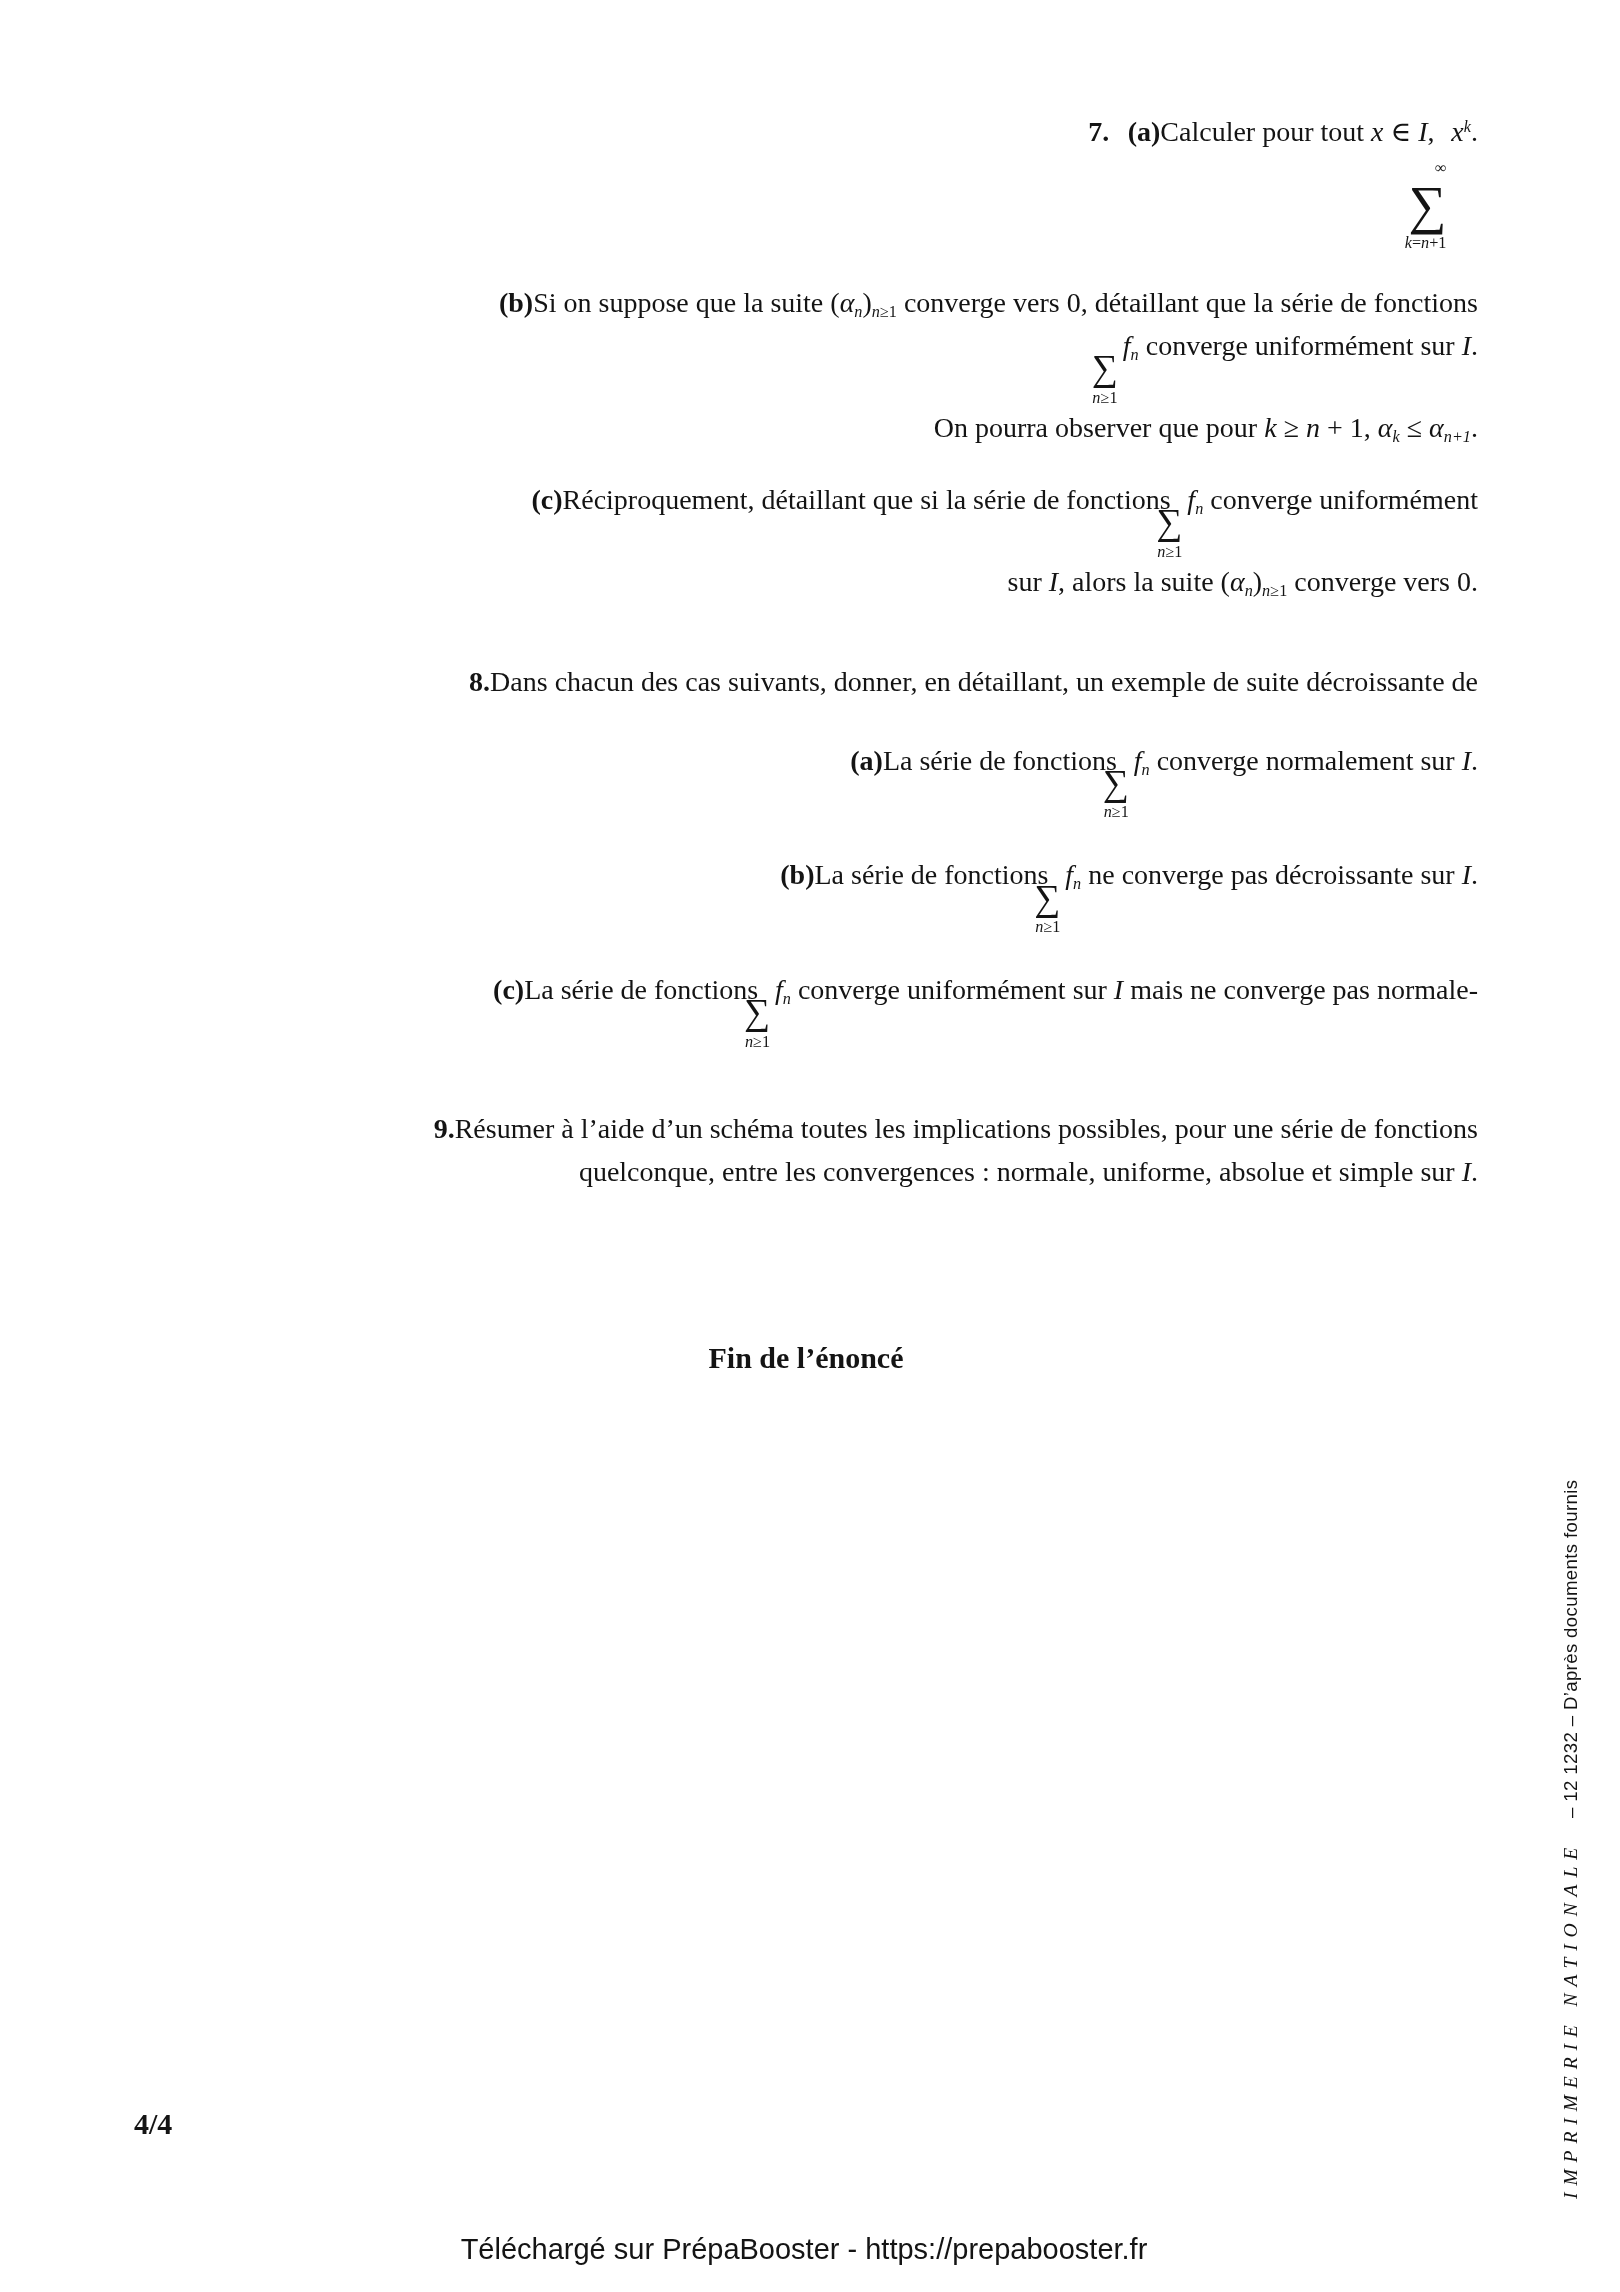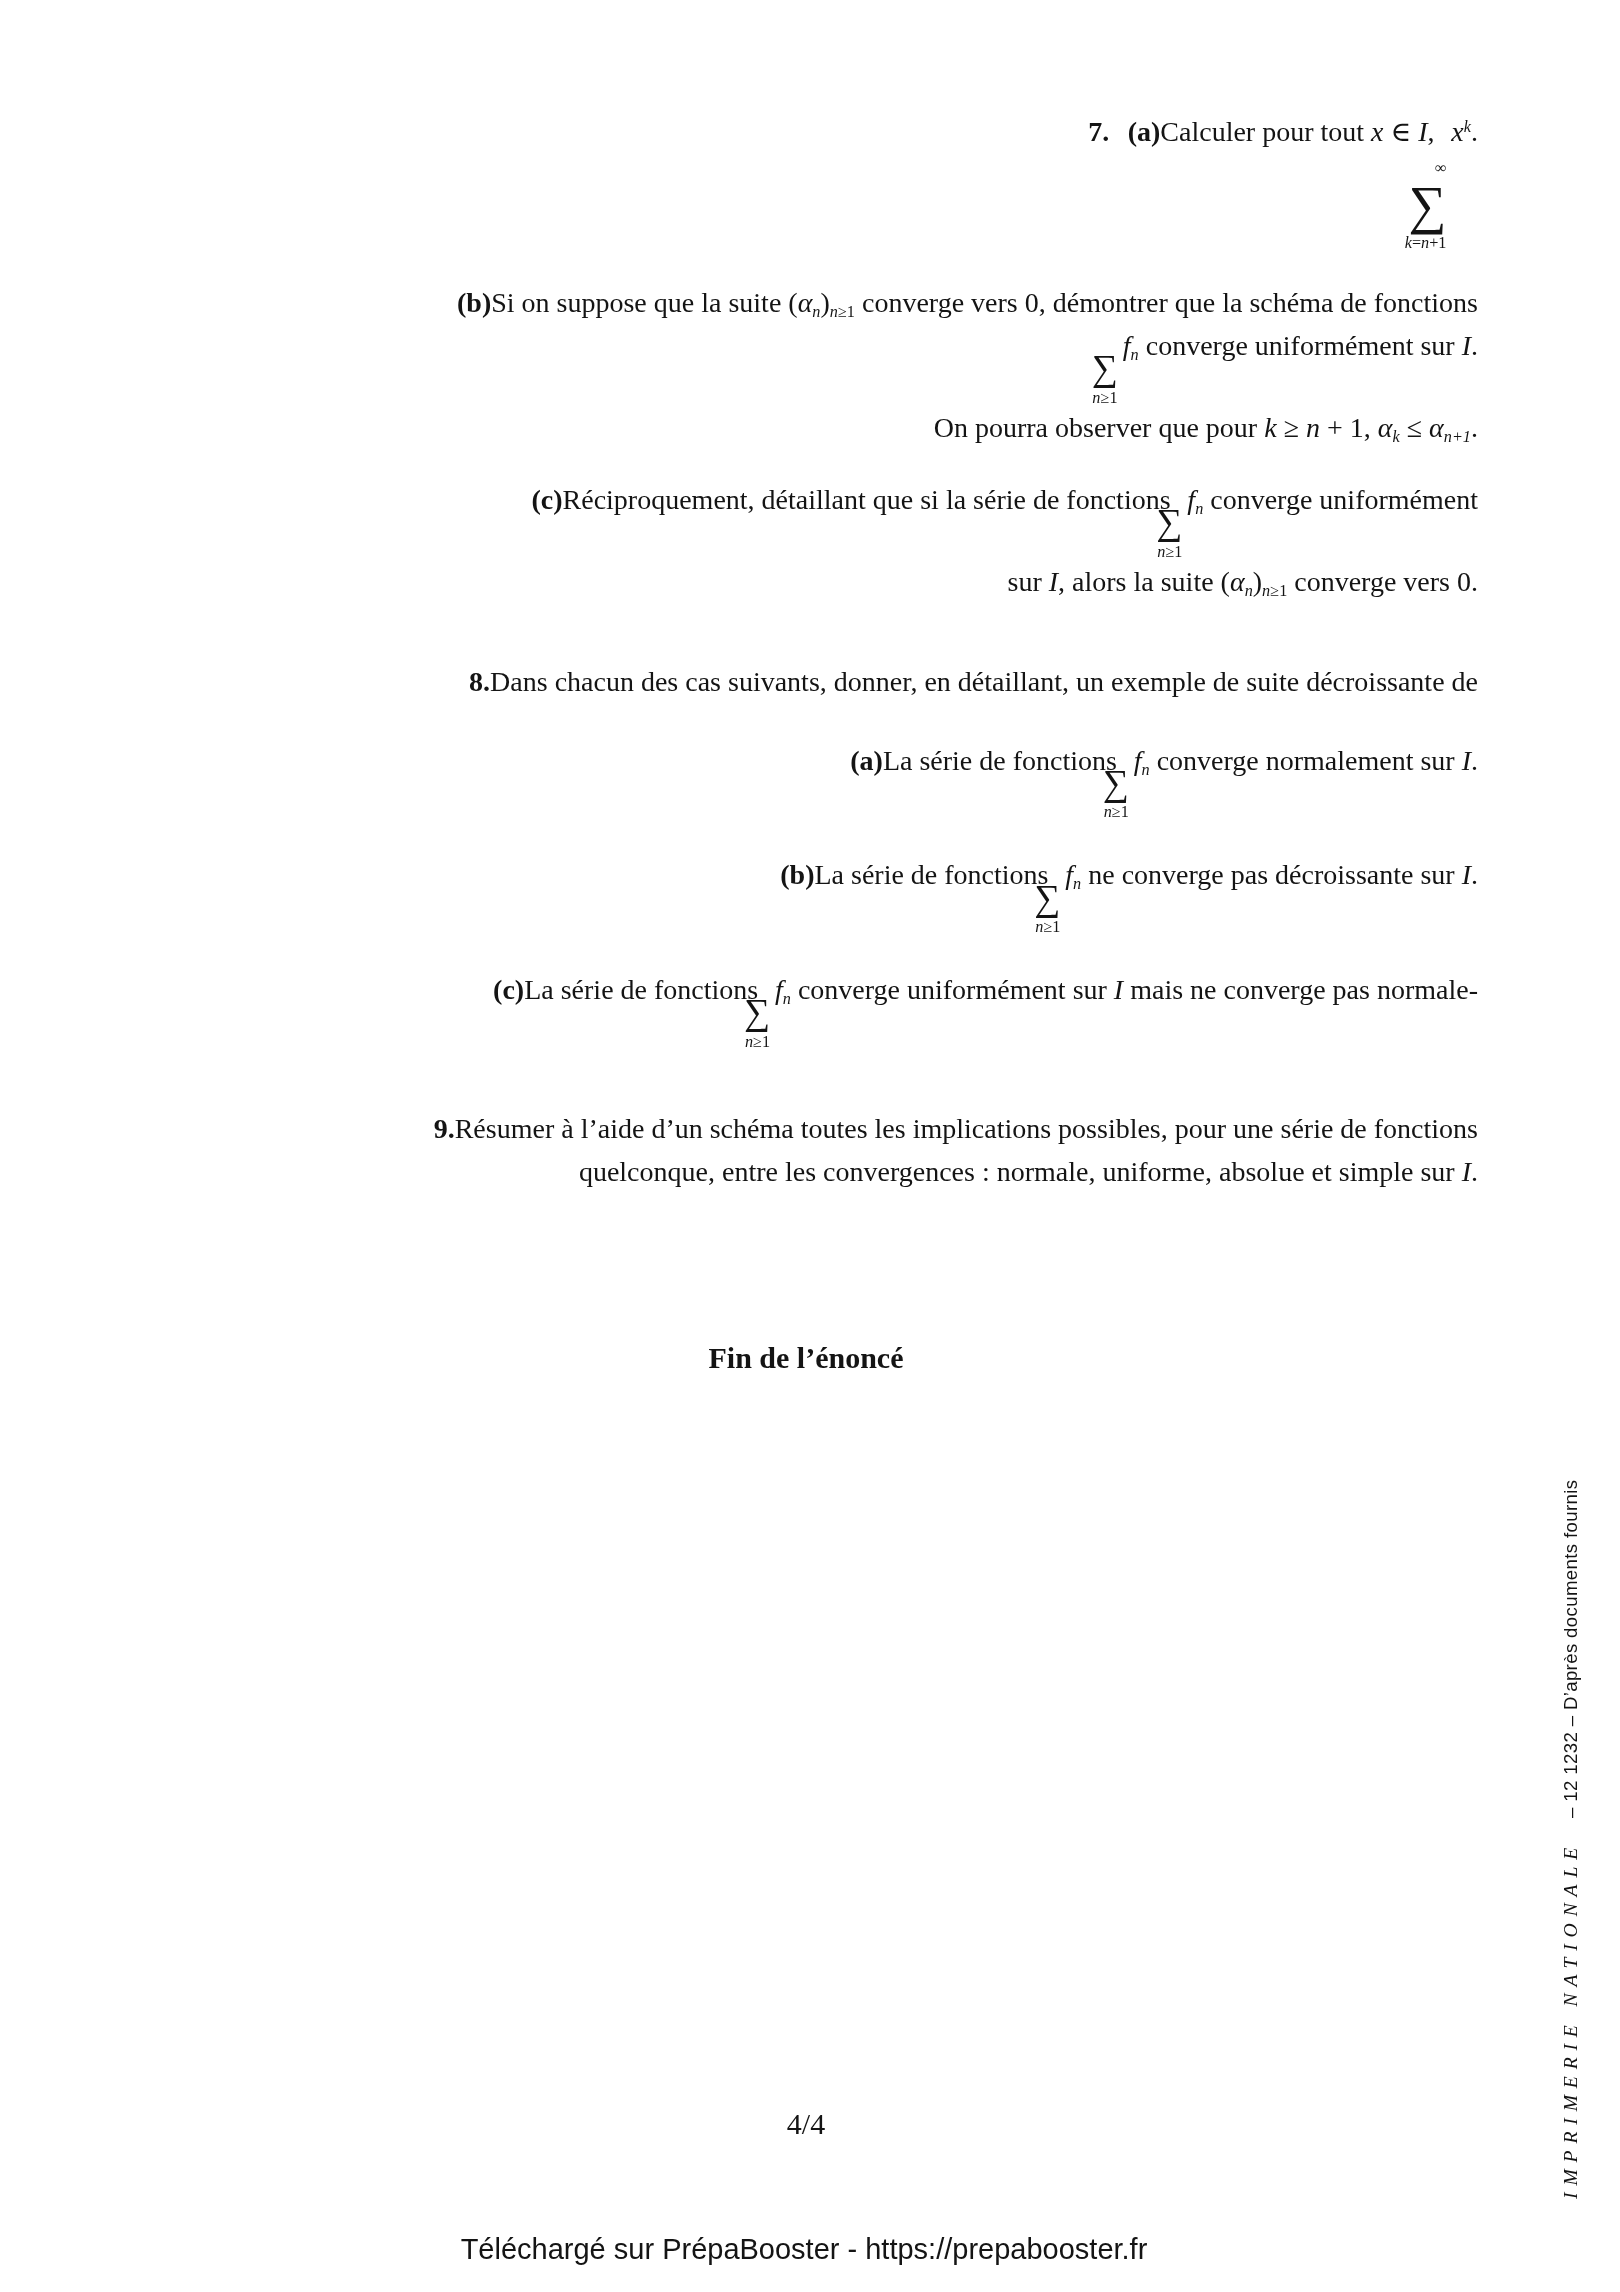--- a/index.html
+++ b/index.html
@@ -42,21 +42,21 @@
   .msum .sigma { font-size: 1.3em; line-height: 1; }
   .msum .low { font-size: 0.58em; line-height: 1; margin-top: 2.9px; }
   .msum .up  { font-size: 0.58em; line-height: 1; margin-bottom: 2.9px; }
   .msum.display { vertical-align: -1.15em; }
   .msum.display .sigma { font-size: 1.9em; }
 
   .fin { text-align: center; font-weight: 700; font-size: 30px; margin-top: 147px; }
 
   .pagenum {
     position: absolute; left: 134px; right: 142px; top: 2107px;
-    text-align: center; font-weight: 400; font-size: 30px;
+    font-weight: 700; font-size: 30px;
   }
   .footer {
     position: absolute; left: 0; right: 12px; top: 2233px;
     text-align: center;
     font-family: "Liberation Sans", "DejaVu Sans", sans-serif;
     font-size: 29px;
   }
   .sidebar {
     position: absolute; right: 33px; bottom: 94px;
     writing-mode: vertical-rl; transform: rotate(180deg);
@@ -81,21 +81,21 @@
 
       <div class="part">
         <div class="line first-with-qnum"><b class="qnum-narrow">7.</b><b class="plabel">(a)</b><span>Calculer pour tout </span><span class="mi">x</span><span> ∈ </span><span class="mi">I</span><span>, </span><span class="msum display">
               <span class="up"><span>∞</span></span>
               <span class="sigma">∑</span>
               <span class="low"><span class="mi">k</span><span>=</span><span class="mi">n</span><span>+1</span></span>
             </span><span class="mi">x</span><sup class="msup mi">k</sup><span>.</span></div>
       </div>
 
       <div class="part">
-        <div class="line first"><b class="plabel">(b)</b><span>Si on suppose que la suite </span><span>(</span><span class="mi">α</span><sub class="msub mi">n</sub><span>)</span><sub class="msub"><span class="mi">n</span><span>≥1</span></sub><span> converge vers 0, démontrer que la schéma de fonctions</span></div>
+        <div class="line first"><b class="plabel">(b)</b><span>Si on suppose que la suite </span><span>(</span><span class="mi">α</span><sub class="msub mi">n</sub><span>)</span><sub class="msub"><span class="mi">n</span><span>≥1</span></sub><span> converge vers 0, détaillant que la série de fonctions</span></div>
         <div class="line"><span class="msum">
               <span class="sigma">∑</span>
               <span class="low"><span class="mi">n</span><span>≥1</span></span>
             </span><span class="mi">f</span><sub class="msub mi">n</sub><span> converge uniformément sur </span><span class="mi">I</span><span>.</span></div>
         <div class="line"><span>On pourra observer que pour </span><span class="mi">k</span><span> ≥ </span><span class="mi">n</span><span> + 1, </span><span class="mi">α</span><sub class="msub mi">k</sub><span> ≤ </span><span class="mi">α</span><sub class="msub mi">n+1</sub><span>.</span></div>
       </div>
 
       <div class="part">
         <div class="line first"><b class="plabel">(c)</b><span>Réciproquement, détaillant que si la série de fonctions </span><span class="msum">
               <span class="sigma">∑</span>

